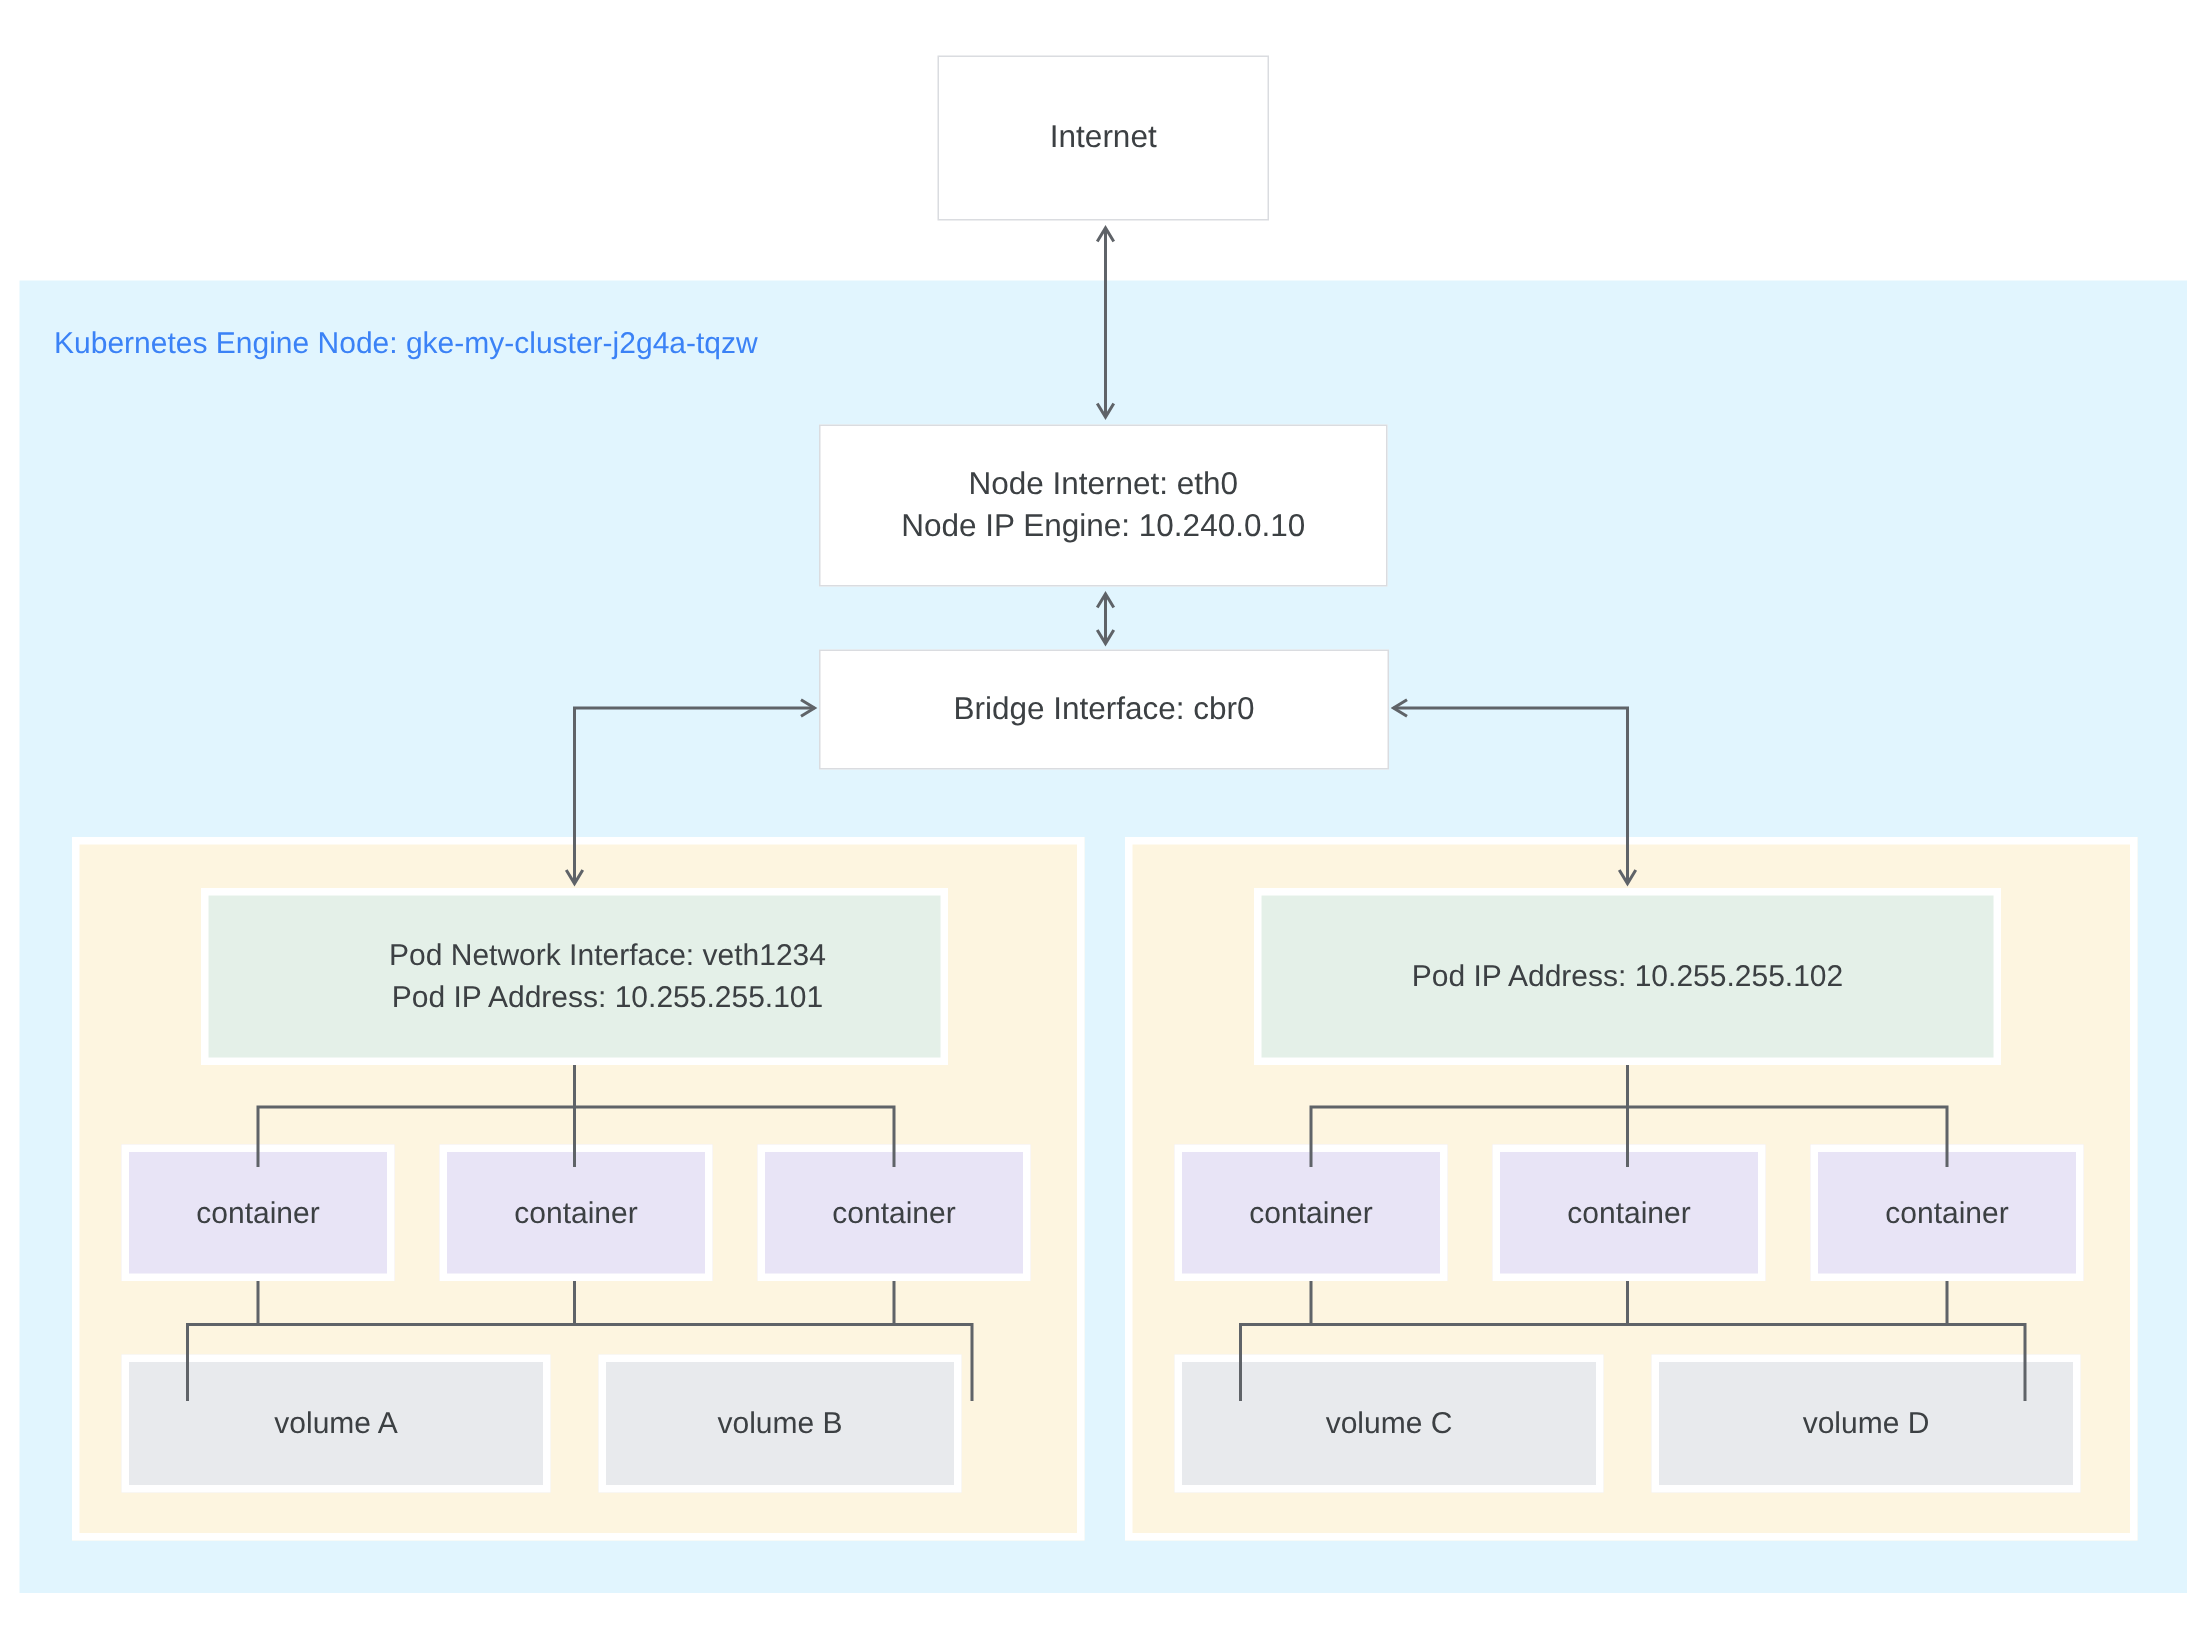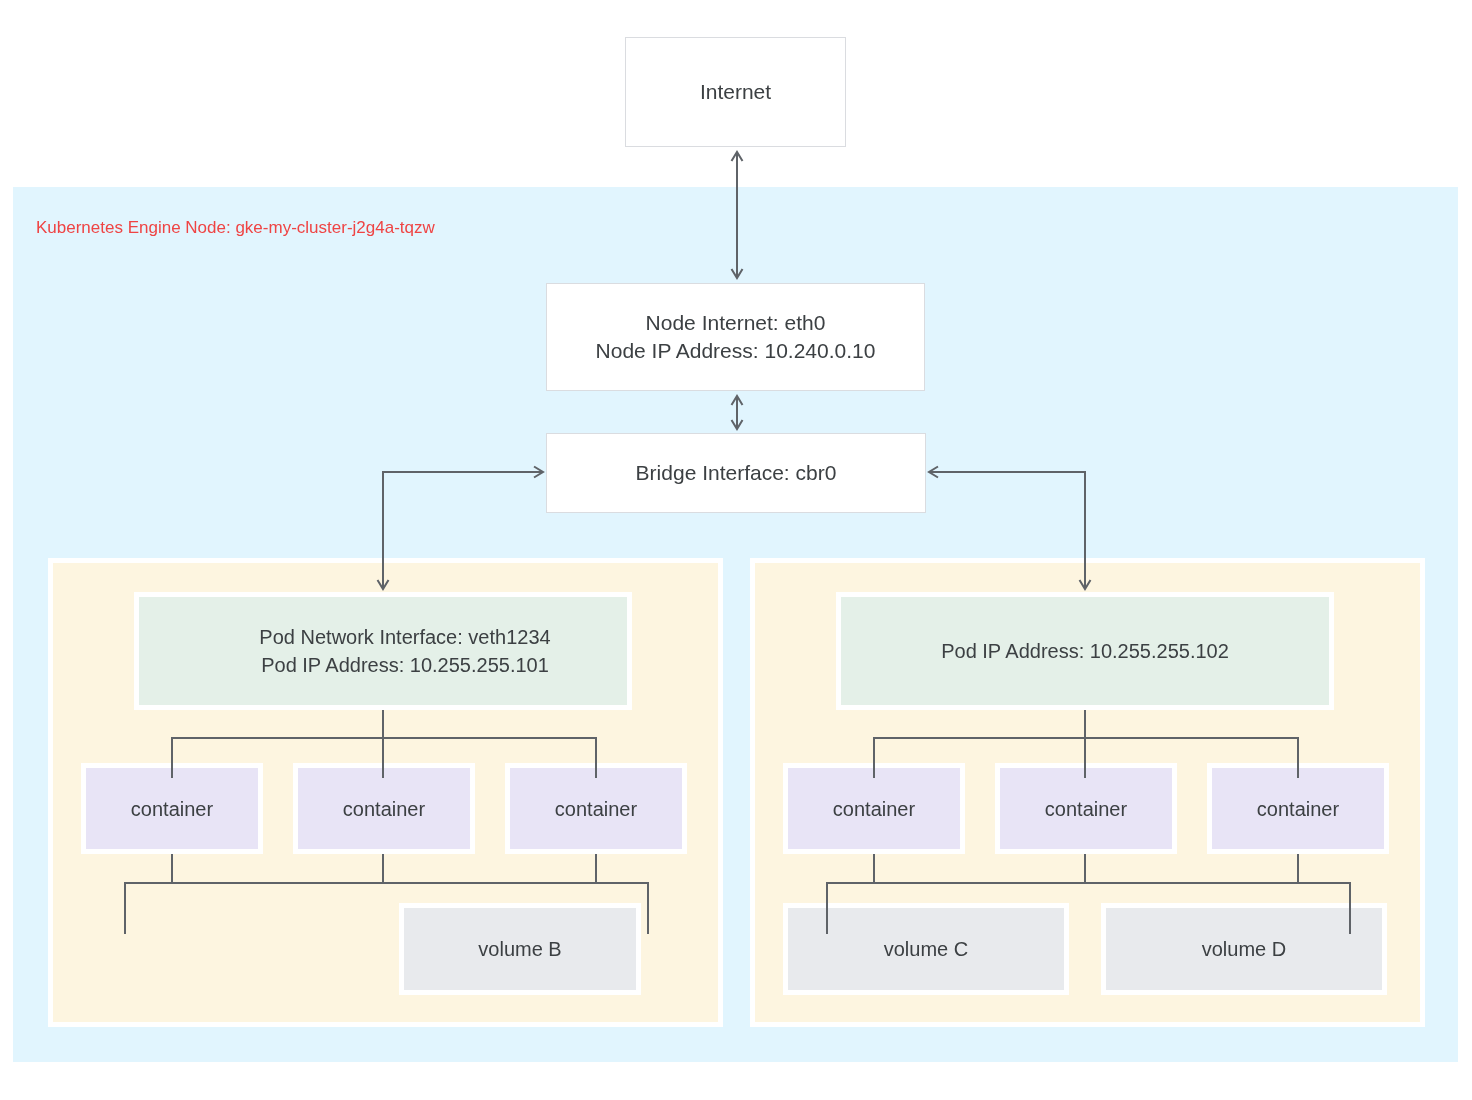--- a/index.html
+++ b/index.html
@@ -22,22 +22,22 @@
     align-items: center;
     justify-content: center;
     text-align: center;
     font-size: 21px;
     line-height: 28px;
   }
 
   .node-bg { background: #e1f5fe; }
 
   .node-label {
-    font-size: 17px;
-    color: #ef4444;
+    font-size: 20px;
+    color: #3b82f6;
     white-space: nowrap;
   }
 
   .pod {
     background: #fdf5e0;
     border: 5px solid #ffffff;
   }
 
   .inner-box {
     border: 5px solid #ffffff;
@@ -72,21 +72,21 @@
   <div class="abs node-bg" style="left:13px; top:187px; width:1445px; height:875px;"></div>
 
   <div class="abs node-label" style="left:36px; top:218px;">Kubernetes Engine Node: gke-my-cluster-j2g4a-tqzw</div>
 
   <div class="abs pod" style="left:48px; top:558px; width:675px; height:469px;"></div>
 
   <div class="abs pod" style="left:750px; top:558px; width:675px; height:469px;"></div>
 
   <div class="abs white-box" style="left:546px; top:283px; width:379px; height:108px;">
     <span>Node Internet: eth0</span>
-    <span>Node IP Address: 10.240.0.10</span>
+    <span>Node IP Engine: 10.240.0.10</span>
   </div>
 
   <div class="abs white-box" style="left:546px; top:433px; width:380px; height:80px;">
     <span>Bridge Interface: cbr0</span>
   </div>
 
   <div class="abs inner-box green" style="left:134px; top:592px; width:498px; height:118px;padding-left:44px;">
     <span>Pod Network Interface: veth1234</span>
     <span>Pod IP Address: 10.255.255.101</span>
   </div>
@@ -108,20 +108,23 @@
   <div class="abs inner-box purple" style="left:783px; top:763px; width:182px; height:91px;">
     <span>container</span>
   </div>
   <div class="abs inner-box purple" style="left:995px; top:763px; width:182px; height:91px;">
     <span>container</span>
   </div>
   <div class="abs inner-box purple" style="left:1207px; top:763px; width:182px; height:91px;">
     <span>container</span>
   </div>
 
+  <div class="abs inner-box gray" style="left:81px; top:903px; width:286px; height:92px;">
+    <span>volume A</span>
+  </div>
   <div class="abs inner-box gray" style="left:399px; top:903px; width:242px; height:92px;">
     <span>volume B</span>
   </div>
 
   <div class="abs inner-box gray" style="left:783px; top:903px; width:286px; height:92px;">
     <span>volume C</span>
   </div>
   <div class="abs inner-box gray" style="left:1101px; top:903px; width:286px; height:92px;">
     <span>volume D</span>
   </div>

